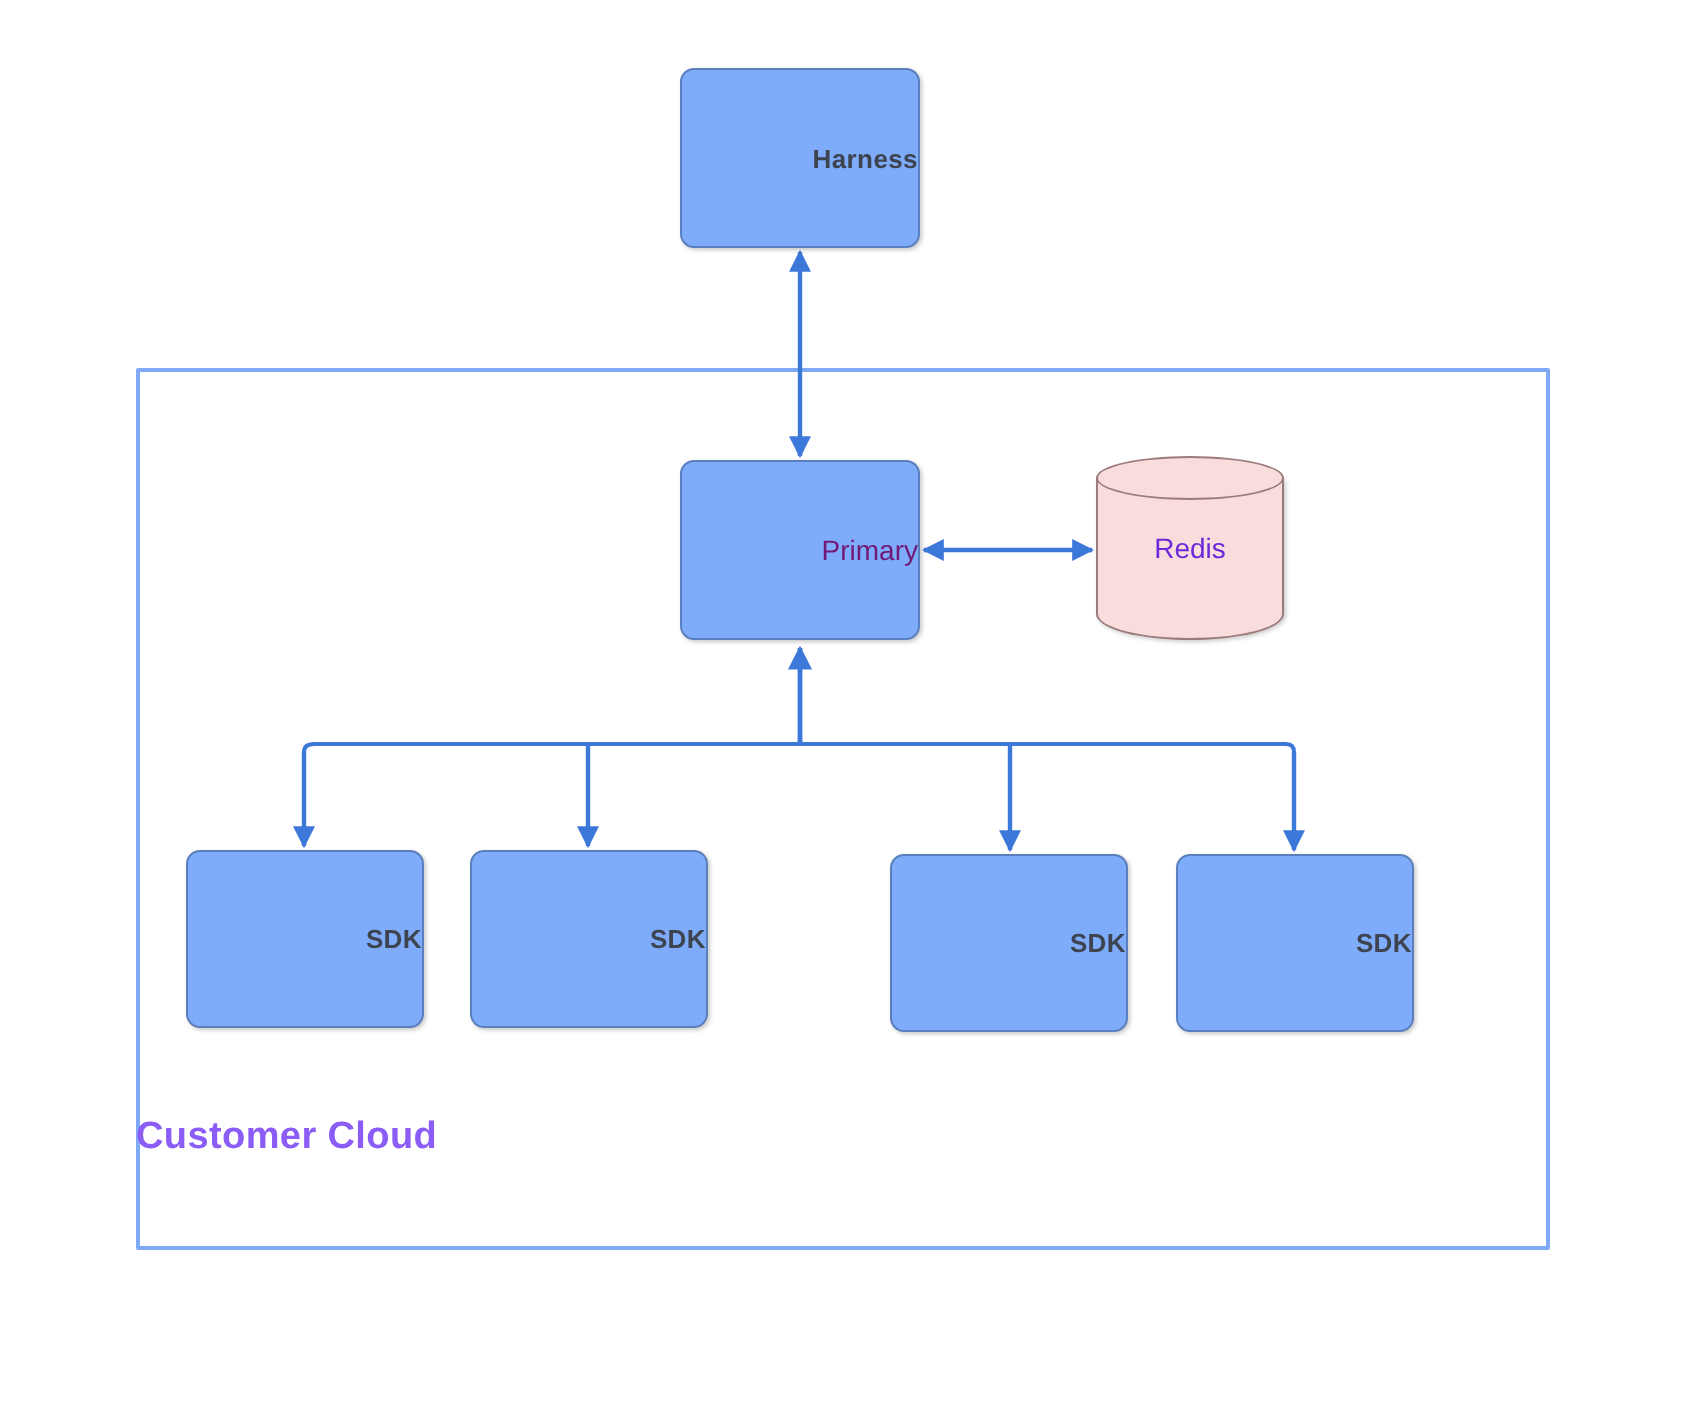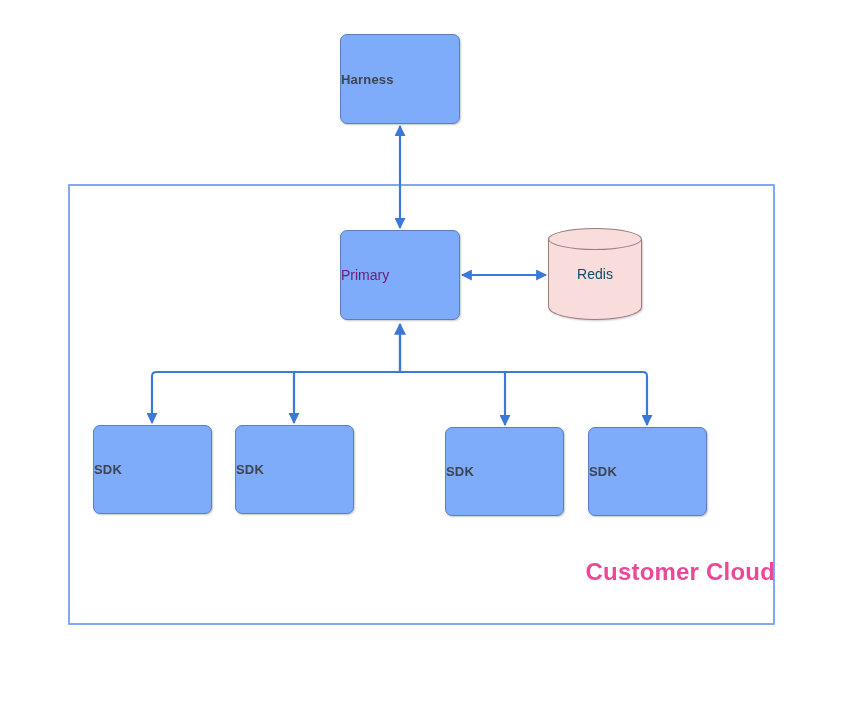--- a/index.html
+++ b/index.html
@@ -21,21 +21,21 @@
     width: 841px;
     height: 703px;
   }
 
   
   .node {
     position: absolute;
     box-sizing: border-box;
     display: flex;
     align-items: center;
-    justify-content: flex-start;
+    justify-content: flex-end;
     text-align: center;
   }
 
   .proc-box {
     background: #7EABFA;
     border: 1px solid #5b7fbd;
     border-radius: 7px;
     color: #3d4450;
     box-shadow: 1px 1px 2px rgba(0,0,0,0.22);
   }
@@ -62,24 +62,24 @@
     border: 2px solid #80A9F5;
     background: transparent;
     border-radius: 1px;
   }
 
   #cloud-title {
     position: absolute;
     left: 68px;
     top: 558px;
     width: 707px;
-    text-align: right;
-    font-size: 24px;
+    text-align: left;
+    font-size: 19px;
     font-weight: bold;
-    color: #ec4899;
+    color: #8b5cf6;
     letter-spacing: 0.2px;
   }
 
   
   #redis-node {
     position: absolute;
     left: 548px;
     top: 228px;
     width: 94px;
     height: 92px;
@@ -107,21 +107,21 @@
     border-radius: 50%;
   }
   #redis-node .cyl-label {
     position: absolute;
     left: 0; top: 0;
     width: 94px;
     height: 92px;
     display: flex;
     align-items: center;
     justify-content: center;
-    color: #0c4a6e;
+    color: #6d28d9;
     font-size: 14px;
   }
 
   
   #edges {
     position: absolute;
     left: 0; top: 0;
     width: 841px;
     height: 703px;
     pointer-events: none;

